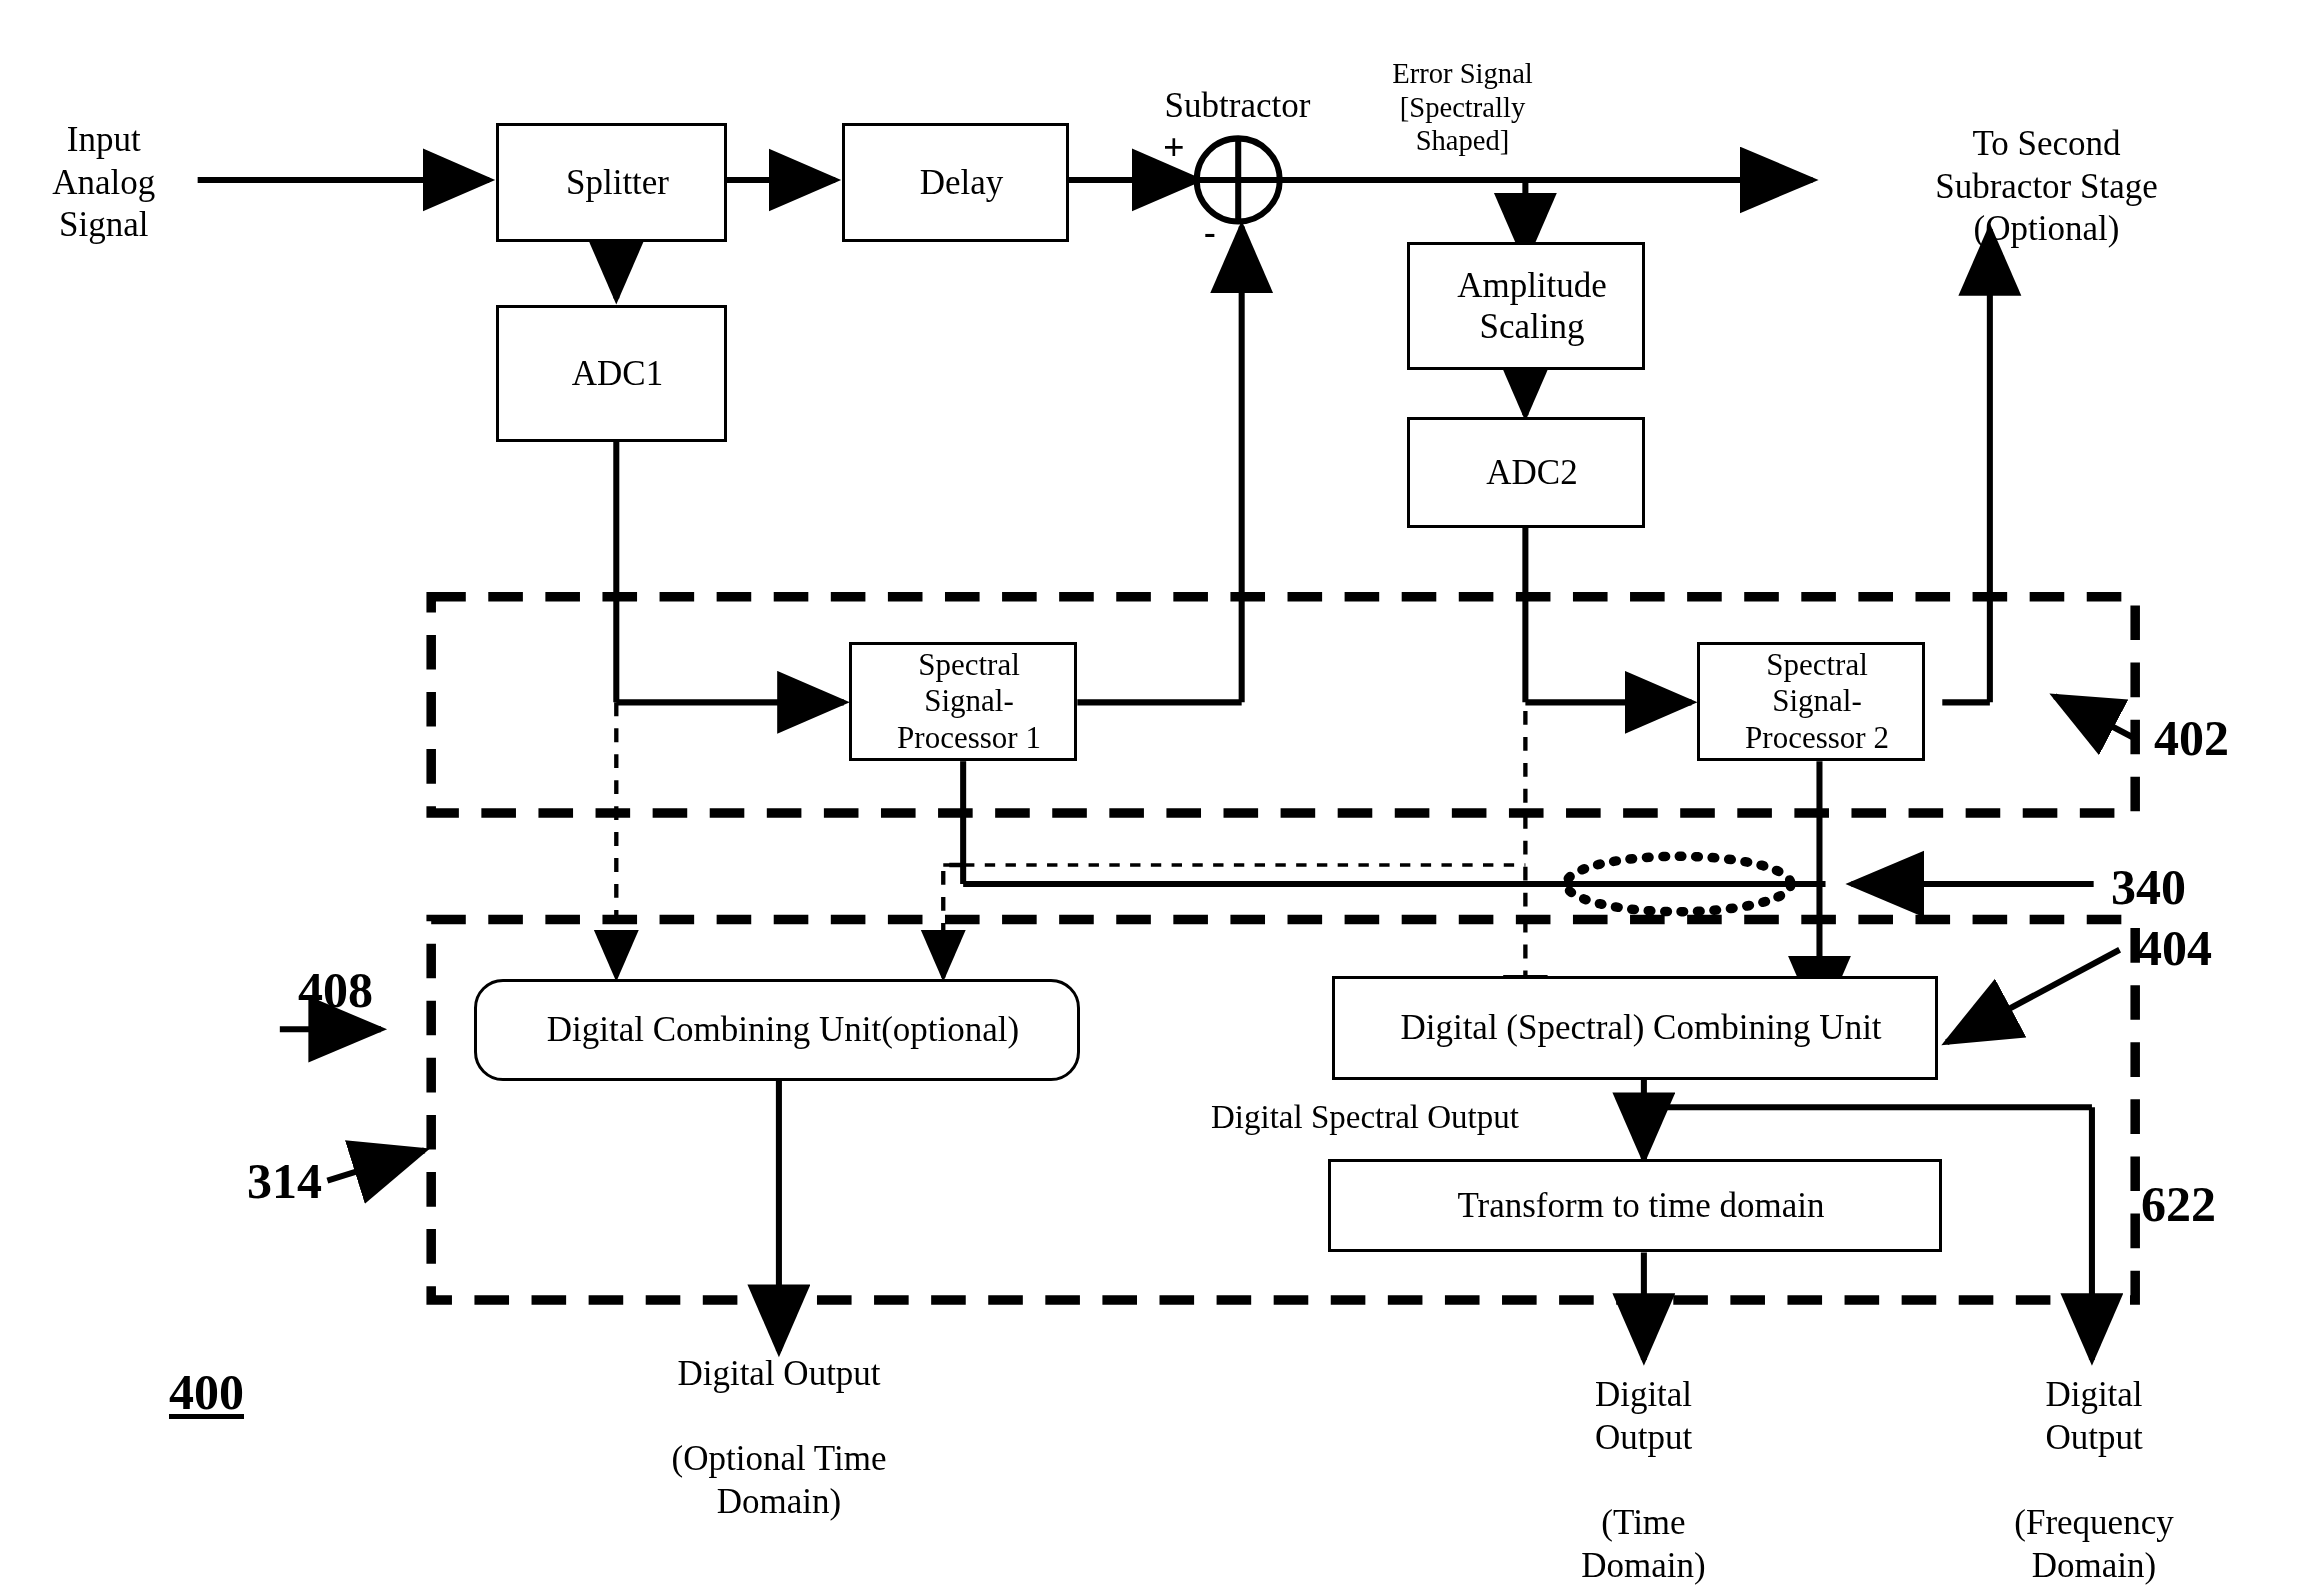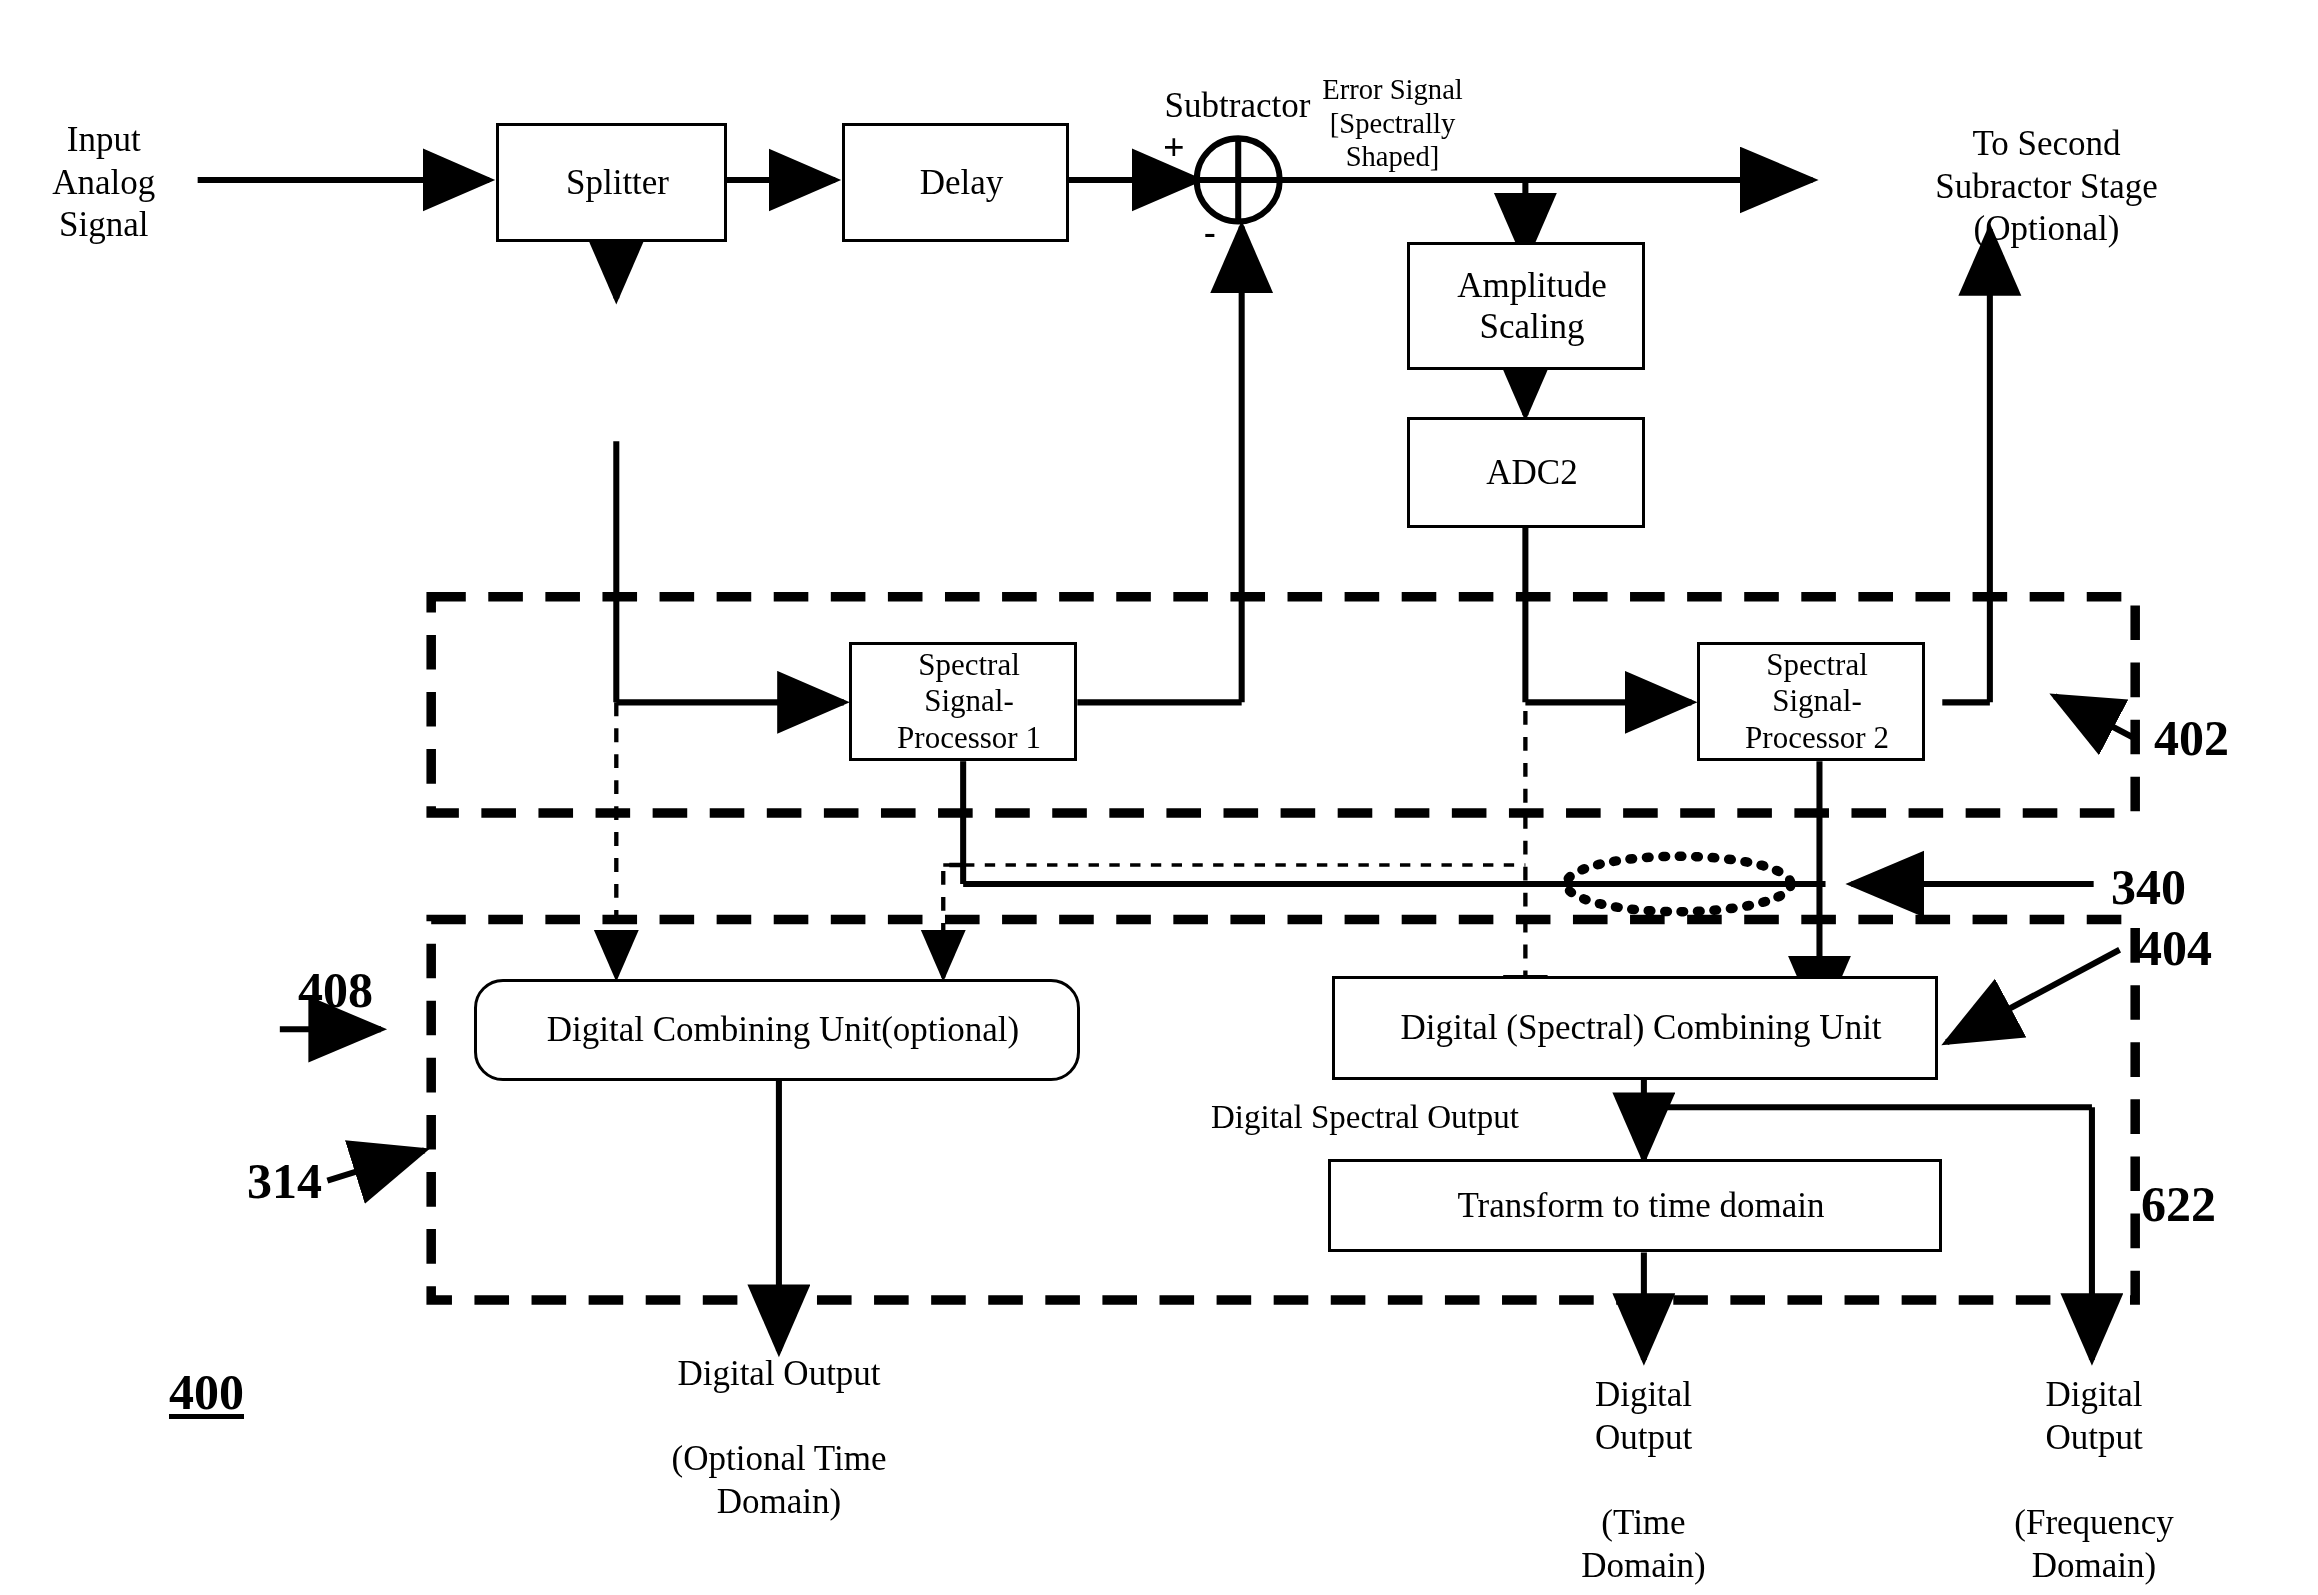--- a/index.html
+++ b/index.html
@@ -107,20 +107,23 @@
   </svg>
 
   <div class="box" style="left:496px;top:123px;width:231px;height:119px;">
     <span>Splitter</span>
   </div>
 
   <div class="box" style="left:842px;top:123px;width:227px;height:119px;">
     <span>Delay</span>
   </div>
 
+  <div class="box" style="left:496px;top:305px;width:231px;height:137px;">
+    <span>ADC1</span>
+  </div>
 
   <div class="box" style="left:1407px;top:242px;width:238px;height:128px;">
     <span style="white-space:pre-line;">Amplitude
 Scaling</span>
   </div>
 
   <div class="box" style="left:1407px;top:417px;width:238px;height:111px;">
     <span>ADC2</span>
   </div>
 
@@ -151,21 +154,21 @@
   <div class="lbl" style="left:17.3px;top:119px;width:173px;">Input
 Analog
 Signal</div>
 
   <div class="lbl" style="left:1112px;top:85px;width:251px;">Subtractor</div>
 
   <div class="sign" style="left:1163px;top:128px;">+</div>
 
   <div class="sign" style="left:1204px;top:215px;font-size:35px;">-</div>
 
-  <div class="lbl small" style="left:1267px;top:57px;width:251px;margin-top:16px;">Error Signal
+  <div class="lbl small" style="left:1337px;top:57px;width:251px;">Error Signal
 [Spectrally
 Shaped]</div>
 
   <div class="lbl" style="left:1843px;top:123px;width:407px;">To Second
 Subractor Stage
 (Optional)</div>
 
   <div class="lbl" style="left:1211px;top:1097px;width:407px;text-align:left;font-size:33px;">Digital Spectral Output</div>
 
   <div class="lbl" style="left:606px;top:1353px;width:346px;">Digital Output

